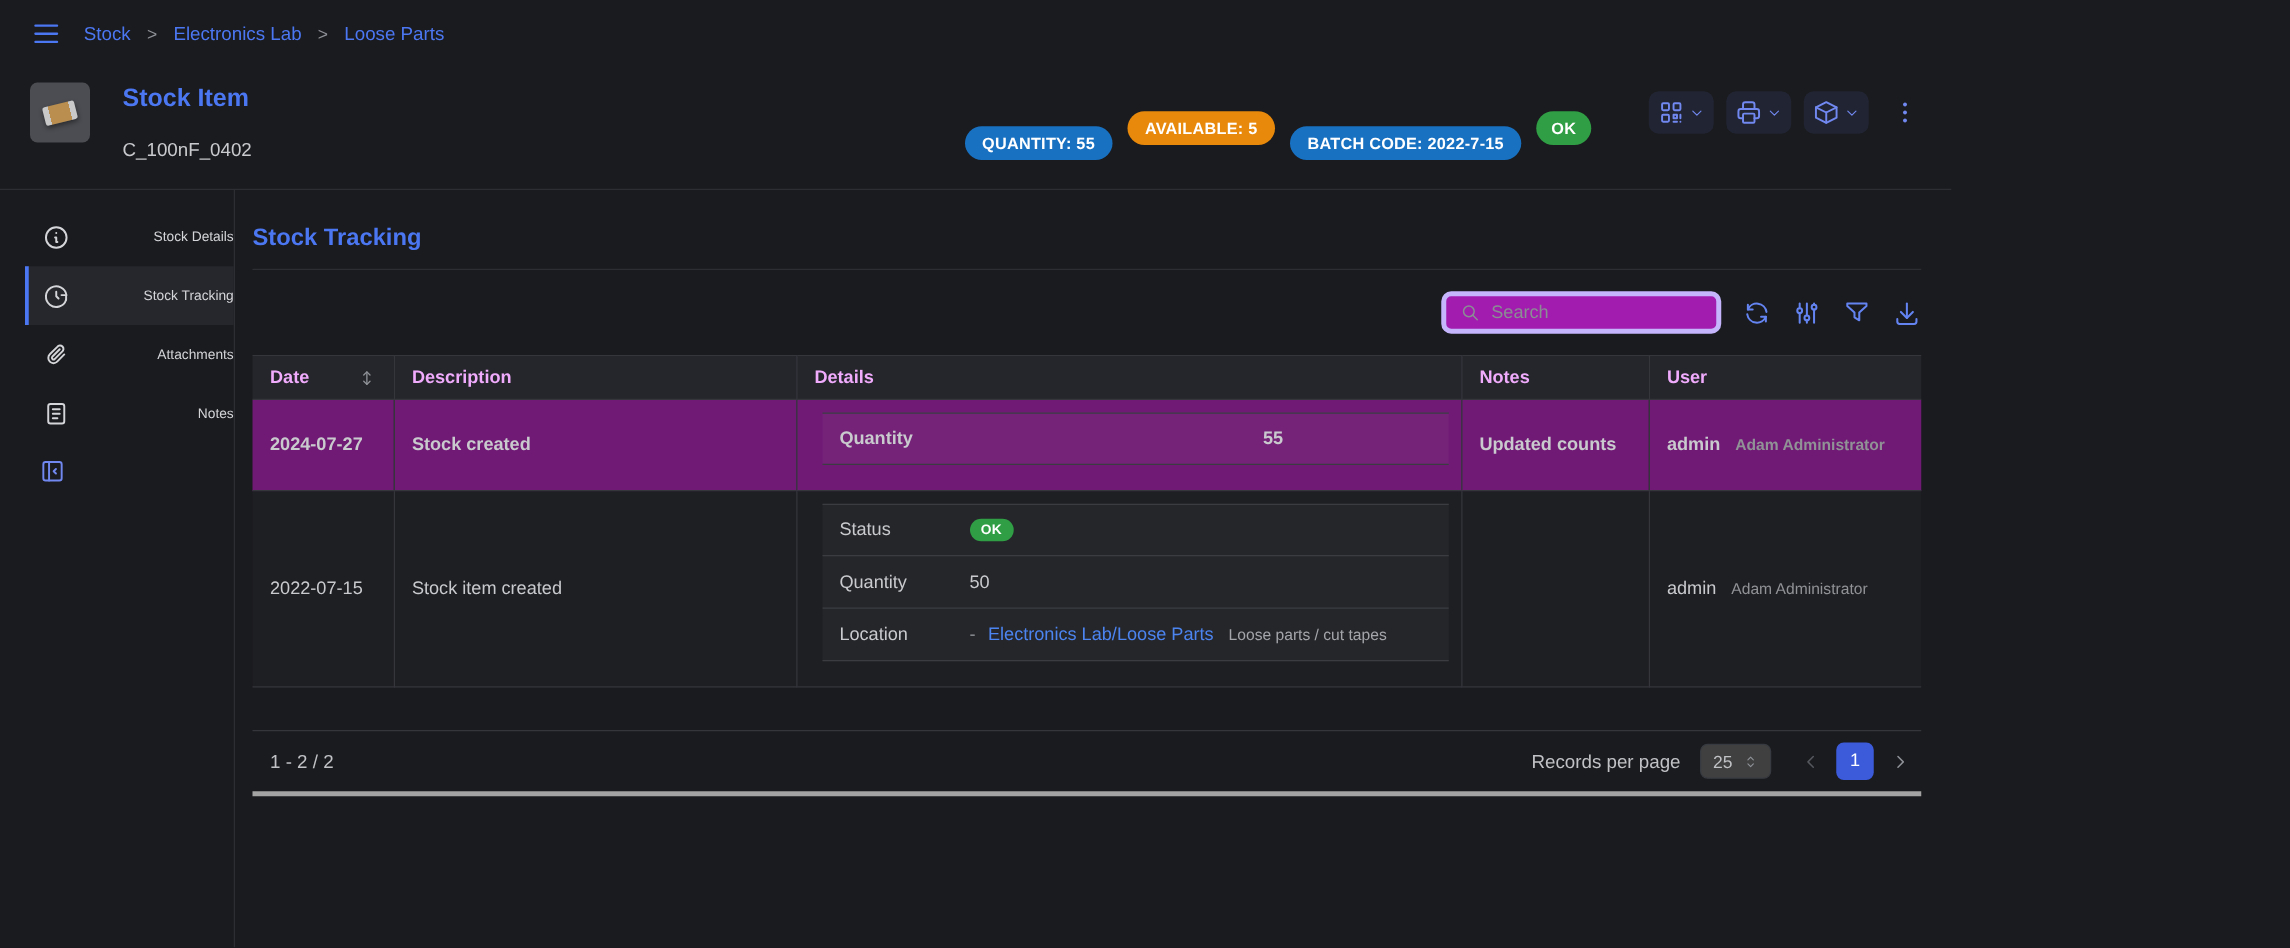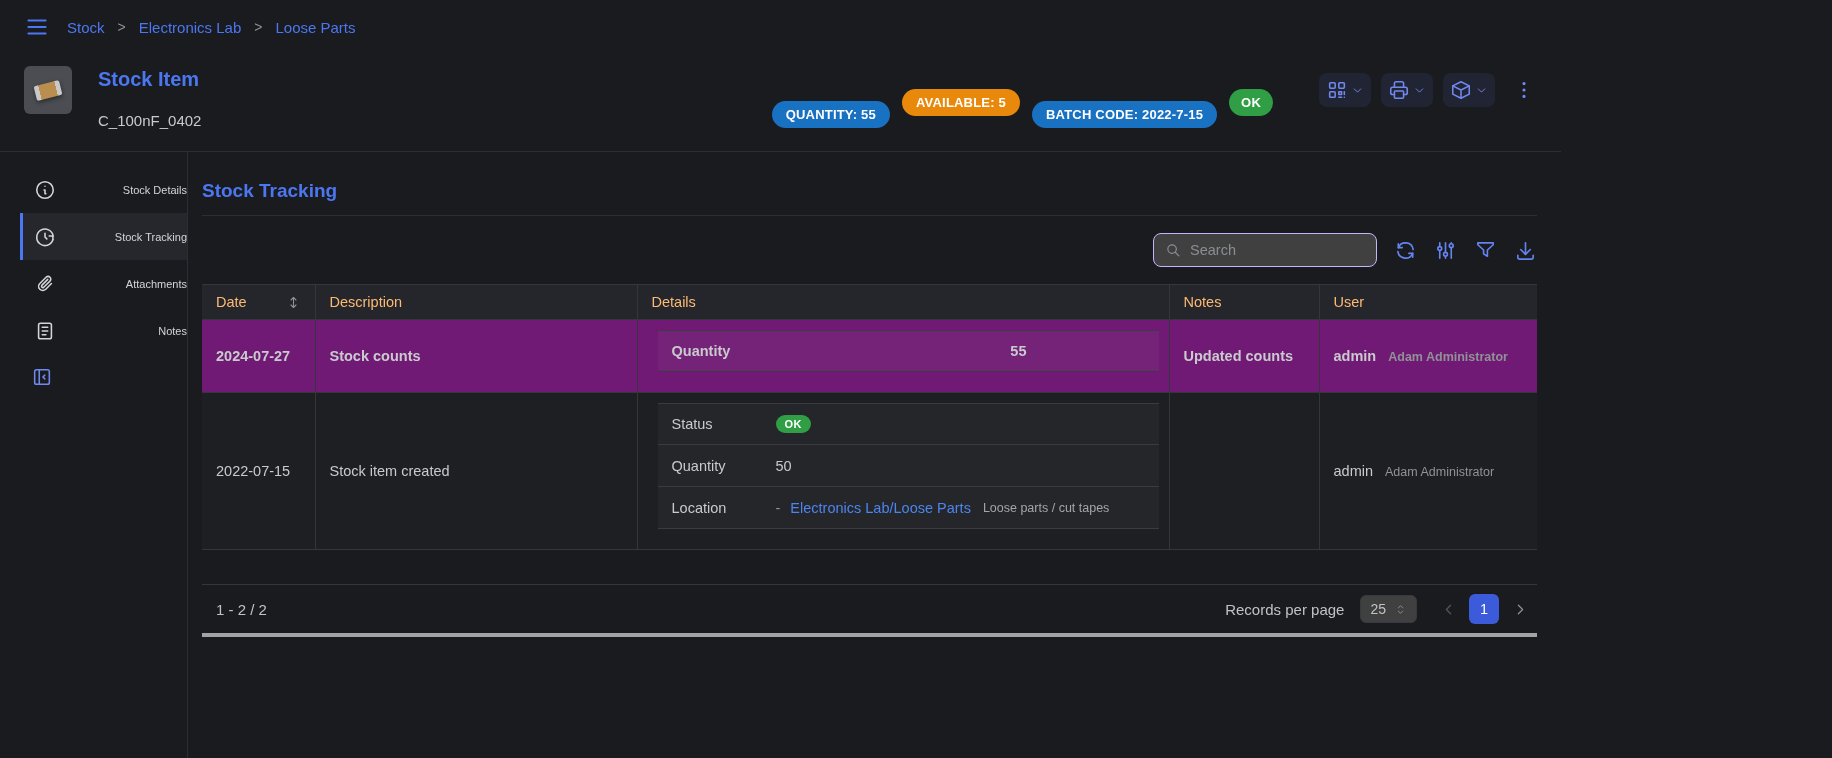--- a/index.html
+++ b/index.html
@@ -46,32 +46,32 @@
   .side-item { height: 47px; display: flex; align-items: center; gap: 13px; padding-left: 11px; font-size: 11px; color: #d4d5d8; cursor: pointer; border-left: 3px solid transparent; justify-content: space-between; }
   .side-item .icon { color: #d4d5d8; }
   .side-item.active { background: #26272c; border-left-color: #4c77f2; }
   .collapse-btn { margin-top: 12px; padding-left: 11px; color: #7188f0; cursor: pointer; }
 
   .content { flex: 1; padding: 0 24px 0 14px; min-width: 0; }
   .content h2 { color: #4c77f2; font-size: 19px; font-weight: 700; margin: 28px 0 13px; }
   .rule { border-top: 1px solid #2c2e33; }
 
   .toolbar { display: flex; justify-content: flex-end; align-items: center; gap: 17px; margin: 17px 0 17px; }
-  .searchbox { width: 224px; height: 34px; display: flex; align-items: center; gap: 8px; padding: 0 11px; background: #404040; border: 1px solid #c4b5fd; border-radius: 8px; color: #8a8d93; }
+  .searchbox { width: 224px; height: 34px; display: flex; align-items: center; gap: 8px; padding: 0 11px; background: #a21caf; border: 4px solid #c4b5fd; border-radius: 8px; color: #8a8d93; }
   .searchbox input { flex: 1; min-width: 0; background: transparent; border: none; outline: none; color: #c1c2c5; font-size: 14.5px; font-family: inherit; }
   .searchbox input::placeholder { color: #8a8d93; }
   .tool-icon { color: #6484f2; cursor: pointer; }
 
   table.track { width: 100%; border-collapse: collapse; font-size: 14.5px; table-layout: fixed; }
   .track col.c-date { width: 113px; }
   .track col.c-desc { width: 322px; }
   .track col.c-details { width: auto; }
   .track col.c-notes { width: 150px; }
   .track col.c-user { width: 218px; }
-  .track th { background: #25262b; text-align: left; font-weight: 400; color: #fdba74; padding: 9px 14px; border: 1px solid #34363c; }
+  .track th { background: #25262b; text-align: left; font-weight: 700; color: #f0abfc; padding: 9px 14px; border: 1px solid #34363c; }
   .track td { padding: 8px 14px; border: 1px solid #34363c; border-top: none; vertical-align: middle; color: #c9cacd; background: #1e1f23; }
   .track th:first-child, .track td:first-child { border-left: none; }
   .track th:last-child, .track td:last-child { border-right: none; }
   .track tr.hl td { background: #701a75; font-weight: bold; }
   .th-flex { display: flex; align-items: center; justify-content: space-between; }
   .sort-icon { color: #8e9197; cursor: pointer; }
 
   td.details-cell { padding: 10px 10px 20px 20px; }
   .detail-row { display: flex; align-items: center; min-height: 42px; padding: 0 14px; background: rgba(255,255,255,.035); border-bottom: 1px solid #3a3c42; }
   .detail-row:first-child { border-top: 1px solid #3a3c42; }
@@ -304,21 +304,21 @@
             </th>
             <th>Description</th>
             <th>Details</th>
             <th>Notes</th>
             <th>User</th>
           </tr>
         </thead>
         <tbody>
           <tr class="hl">
             <td>2024-07-27</td>
-            <td>Stock counts</td>
+            <td>Stock created</td>
             <td class="details-cell">
               <div class="detail-row">
                 <span class="dlabel">Quantity</span>
                 <span class="dvalue-right">55</span>
               </div>
             </td>
             <td>Updated counts</td>
             <td>
               <span>admin</span>
               <span class="user-full">Adam Administrator</span>

